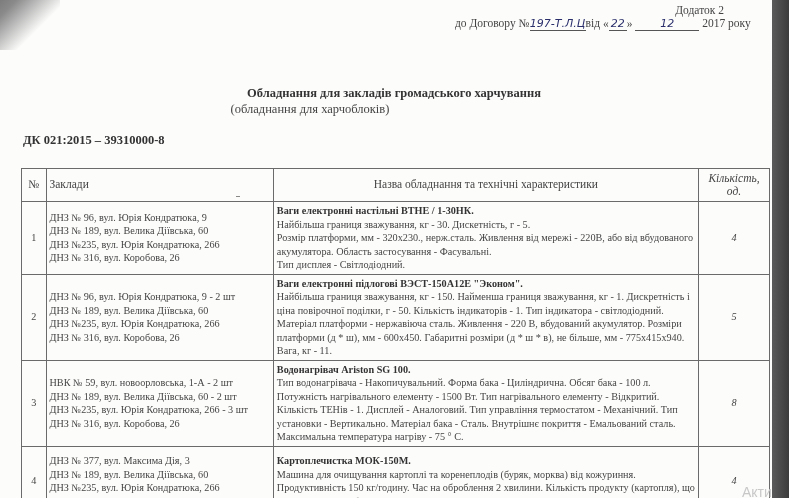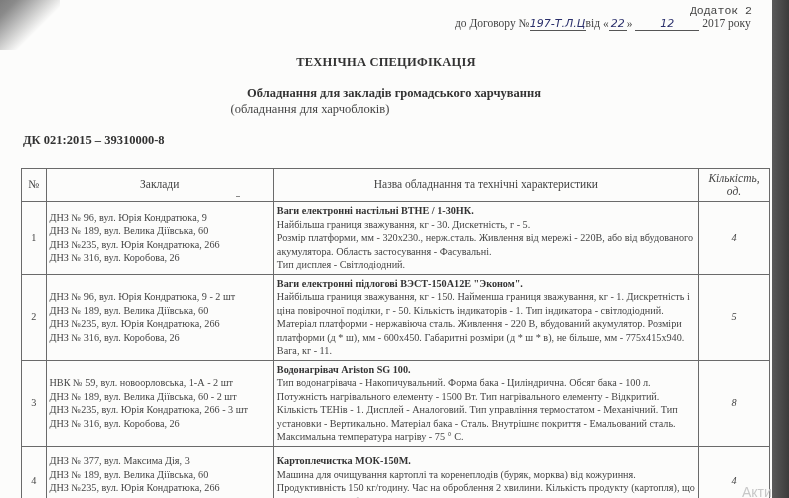--- a/index.html
+++ b/index.html
@@ -9,21 +9,21 @@
     font-family: "Liberation Serif", "DejaVu Serif", serif;
     color: #3a3a3a;
   }
   .page { position: absolute; left: 0; top: 0; width: 772px; height: 498px; background: #fcfcfb; overflow: hidden; }
   .corner-shadow {
     position: absolute; left: -30px; top: -30px; width: 90px; height: 80px;
     background: linear-gradient(135deg, #4a4a4a 0%, #8a8a8a 45%, rgba(252,252,251,0) 75%);
     transform: rotate(0deg);
   }
   .right-strip { position: absolute; left: 772px; top: 0; width: 17px; height: 498px; background: linear-gradient(90deg, #5a5a5a, #3b3b3b); }
-  .appendix { position: absolute; right: 20px; top: 4px; font-size: 11.5px; color: #444; font-family: Liberation Mono, monospace; }
+  .appendix { position: absolute; right: 48px; top: 4px; font-size: 11.5px; color: #444; }
   .contract { position: absolute; left: 455px; top: 17px; font-size: 11.5px; color: #444; white-space: nowrap; }
   .hand { font-family: "DejaVu Sans", sans-serif; font-style: italic; color: #2a2f6b; font-size: 11px; }
   .uline { display: inline-block; border-bottom: 1px solid #555; text-align: center; font-style: italic; }
   .title { position: absolute; left: 0; width: 772px; text-align: center; top: 55px; font-size: 12.5px; font-weight: bold; letter-spacing: 0.2px; color: #333; }
   .subtitle { position: absolute; left: 8px; width: 772px; text-align: center; top: 86px; font-size: 12.5px; font-weight: bold; color: #333; }
   .subtitle2 { position: absolute; left: 0; width: 620px; text-align: center; top: 102px; font-size: 12.5px; color: #444; }
   .code { position: absolute; left: 0; width: 772px; top: 133px; font-size: 12.5px; font-weight: bold; color: #333; margin-left: 23px; }
   table.spec {
     position: absolute; left: 21px; top: 168px; width: 749px;
     border-collapse: collapse; font-size: 10.2px; line-height: 13.5px; color: #454545;
@@ -46,30 +46,29 @@
   <div class="corner-shadow"></div>
 
   <div class="appendix">Додаток 2</div>
 
   <div class="contract">
     <span>до Договору №</span><span class="uline hand" style="width:56px">197-Т.Л.Ц</span><span>від «</span><span class="uline hand" style="width:18px">22</span><span>»</span>
     <span class="uline hand" style="width:64px">12</span>
     <span>2017 року</span>
   </div>
 
-  <div class="title">ТЕХНІЧНА СПЕЦИФІКАЦІЯ</div>
   <div class="subtitle">Обладнання для закладів громадського харчування</div>
   <div class="subtitle2">(обладнання для харчоблоків)</div>
   <div class="code">ДК 021:2015 – 39310000-8</div>
 
   <table class="spec">
     <thead>
       <tr>
         <th class="c-num">№</th>
-        <th class="c-inst" style="text-align:center">Заклади</th>
+        <th class="c-inst" style="text-align:left">Заклади</th>
         <th class="c-desc" style="text-align:center">Назва обладнання та технічні характеристики</th>
         <th class="c-qty">
           <span class="line">Кількість,</span>
           <span class="line">од.</span>
         </th>
       </tr>
     </thead>
     <tbody>
 
       <tr style="height:51px">

